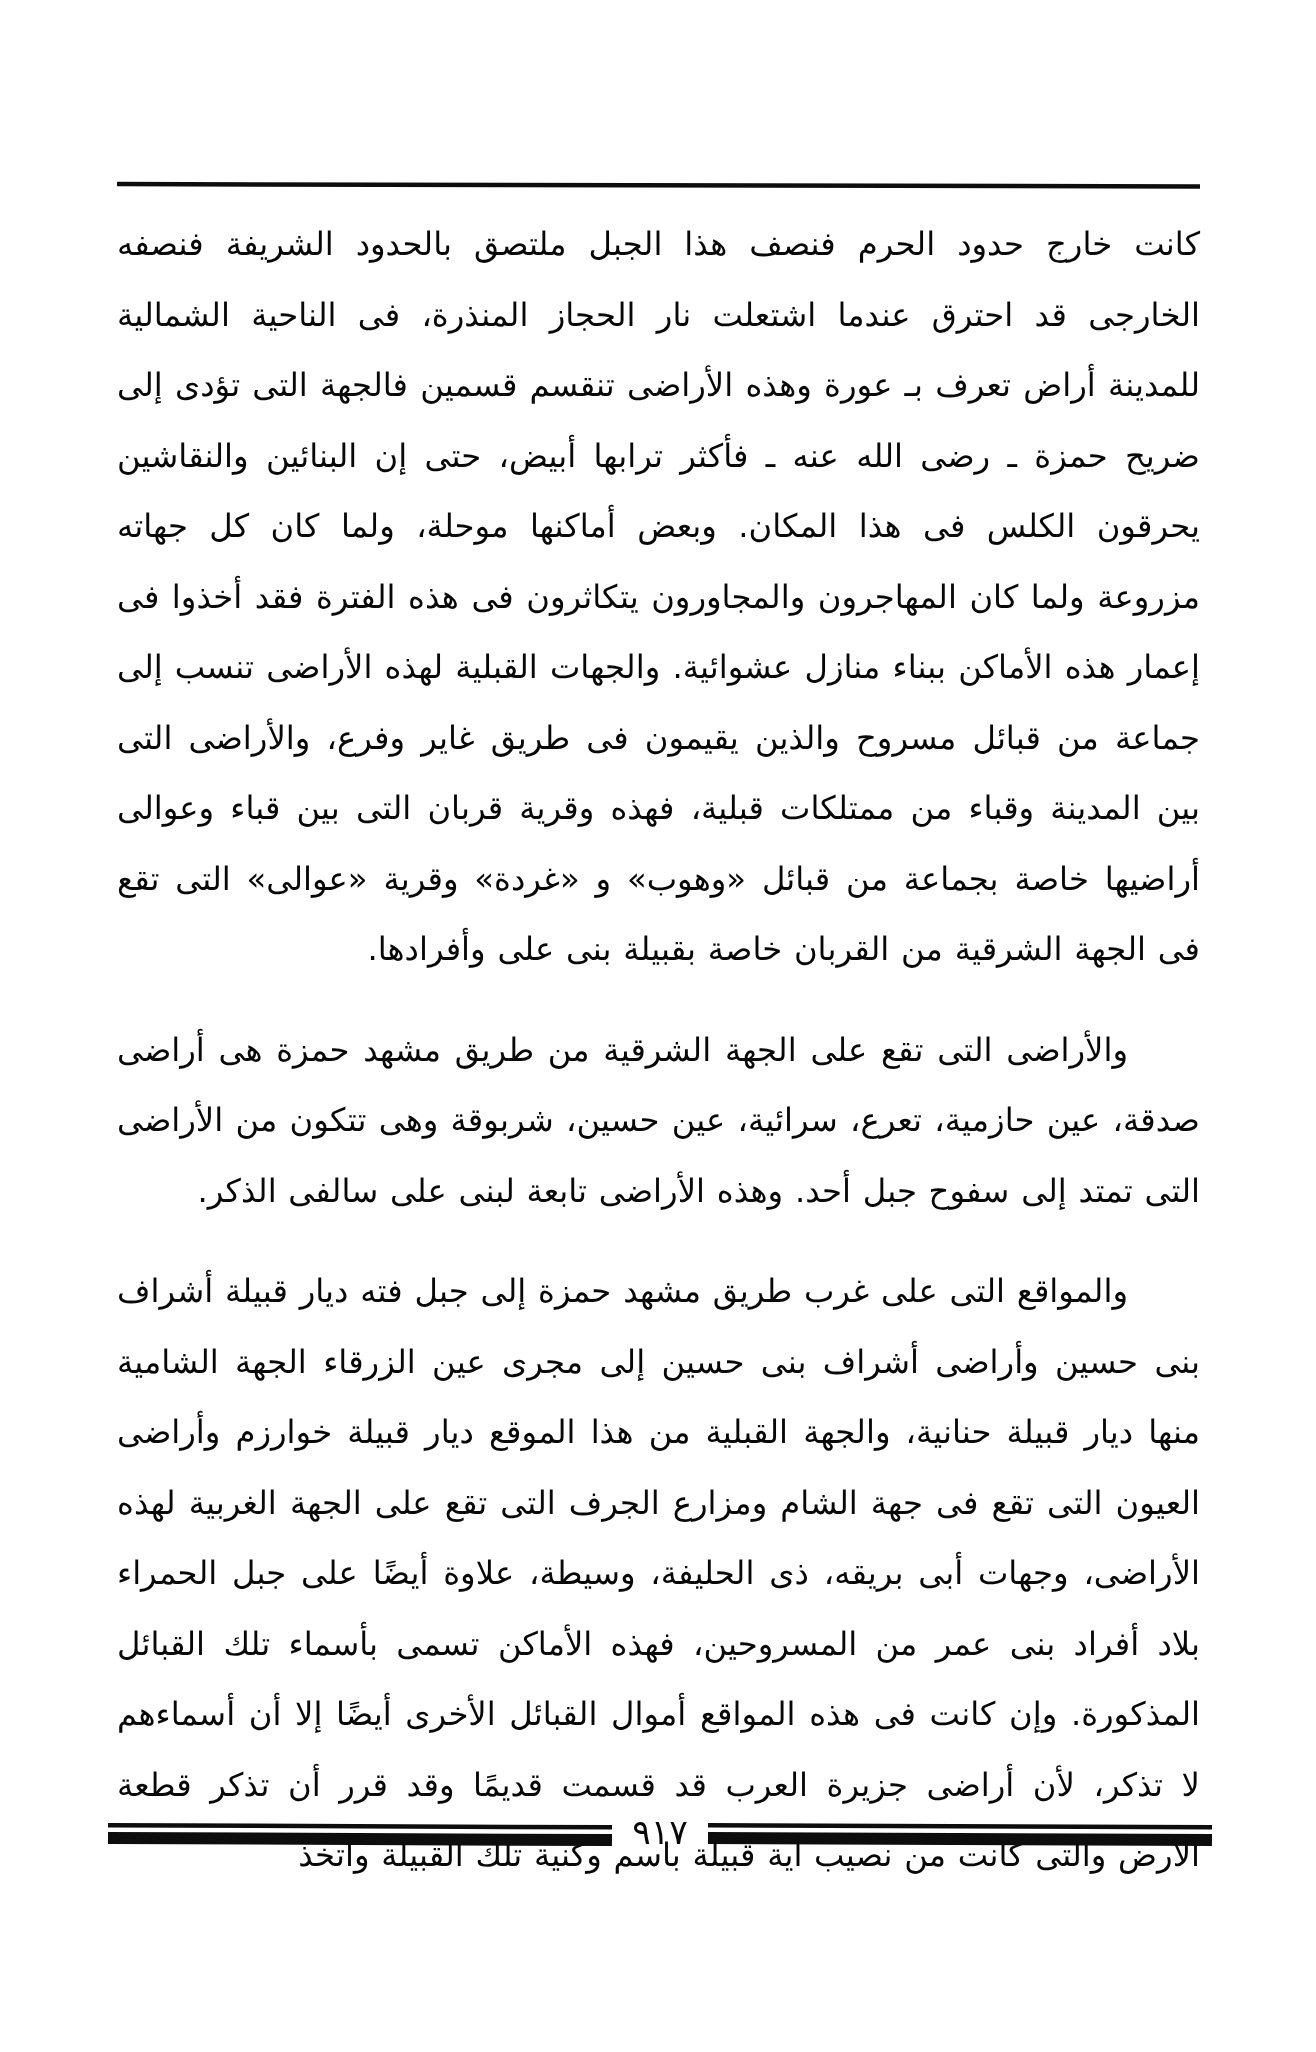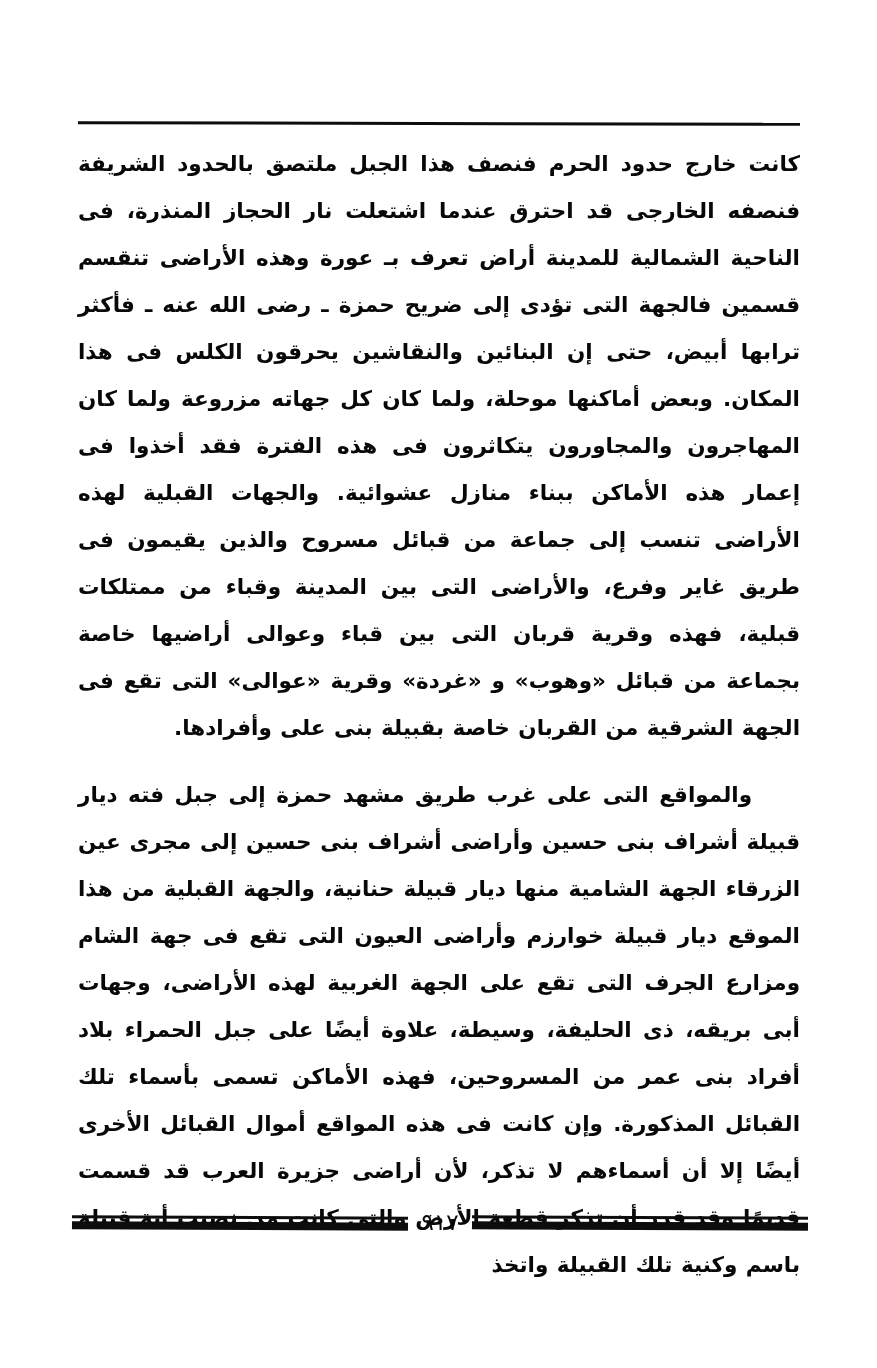--- a/index.html
+++ b/index.html
@@ -42,21 +42,20 @@
     font-size: 21.5px;
     line-height: 47px;
     letter-spacing: 0px;
     word-spacing: 1px;
     -webkit-font-smoothing: none;
   }
 
   .body-text p {
     margin: 0 0 20px 0;
     text-indent: 48px;
-    font-weight: bold;
   }
   .body-text p.no-indent {
     text-indent: 0;
   }
   .body-text p:last-child {
     margin-bottom: 0;
   }
 
   
   .footer {
@@ -112,20 +111,21 @@
 </style>
 </head>
 <body>
 
 <div class="page">
 
   <div class="rule-top"></div>
 
   <div class="body-text">
     <p class="no-indent">كانت خارج حدود الحرم فنصف هذا الجبل ملتصق بالحدود الشريفة فنصفه الخارجى قد احترق عندما اشتعلت نار الحجاز المنذرة، فى الناحية الشمالية للمدينة أراض تعرف بـ عورة وهذه الأراضى تنقسم قسمين فالجهة التى تؤدى إلى ضريح حمزة ـ رضى الله عنه ـ فأكثر ترابها أبيض، حتى إن البنائين والنقاشين يحرقون الكلس فى هذا المكان. وبعض أماكنها موحلة، ولما كان كل جهاته مزروعة ولما كان المهاجرون والمجاورون يتكاثرون فى هذه الفترة فقد أخذوا فى إعمار هذه الأماكن ببناء منازل عشوائية. والجهات القبلية لهذه الأراضى تنسب إلى جماعة من قبائل مسروح والذين يقيمون فى طريق غاير وفرع، والأراضى التى بين المدينة وقباء من ممتلكات قبلية، فهذه وقرية قربان التى بين قباء وعوالى أراضيها خاصة بجماعة من قبائل «وهوب» و «غردة» وقرية «عوالى» التى تقع فى الجهة الشرقية من القربان خاصة بقبيلة بنى على وأفرادها.</p>
+    <p>والأراضى التى تقع على الجهة الشرقية من طريق مشهد حمزة هى أراضى صدقة، عين حازمية، تعرع، سرائية، عين حسين، شربوقة وهى تتكون من الأراضى التى تمتد إلى سفوح جبل أحد. وهذه الأراضى تابعة لبنى على سالفى الذكر.</p>
     <p>والمواقع التى على غرب طريق مشهد حمزة إلى جبل فته ديار قبيلة أشراف بنى حسين وأراضى أشراف بنى حسين إلى مجرى عين الزرقاء الجهة الشامية منها ديار قبيلة حنانية، والجهة القبلية من هذا الموقع ديار قبيلة خوارزم وأراضى العيون التى تقع فى جهة الشام ومزارع الجرف التى تقع على الجهة الغربية لهذه الأراضى، وجهات أبى بريقه، ذى الحليفة، وسيطة، علاوة أيضًا على جبل الحمراء بلاد أفراد بنى عمر من المسروحين، فهذه الأماكن تسمى بأسماء تلك القبائل المذكورة. وإن كانت فى هذه المواقع أموال القبائل الأخرى أيضًا إلا أن أسماءهم لا تذكر، لأن أراضى جزيرة العرب قد قسمت قديمًا وقد قرر أن تذكر قطعة الأرض والتى كانت من نصيب أية قبيلة باسم وكنية تلك القبيلة واتخذ</p>
   </div>
 
   <div class="footer">
     <div class="footer-rule right-rule"></div>
     <div class="page-number">٩١٧</div>
     <div class="footer-rule left-rule"></div>
   </div>
 
 </div>

